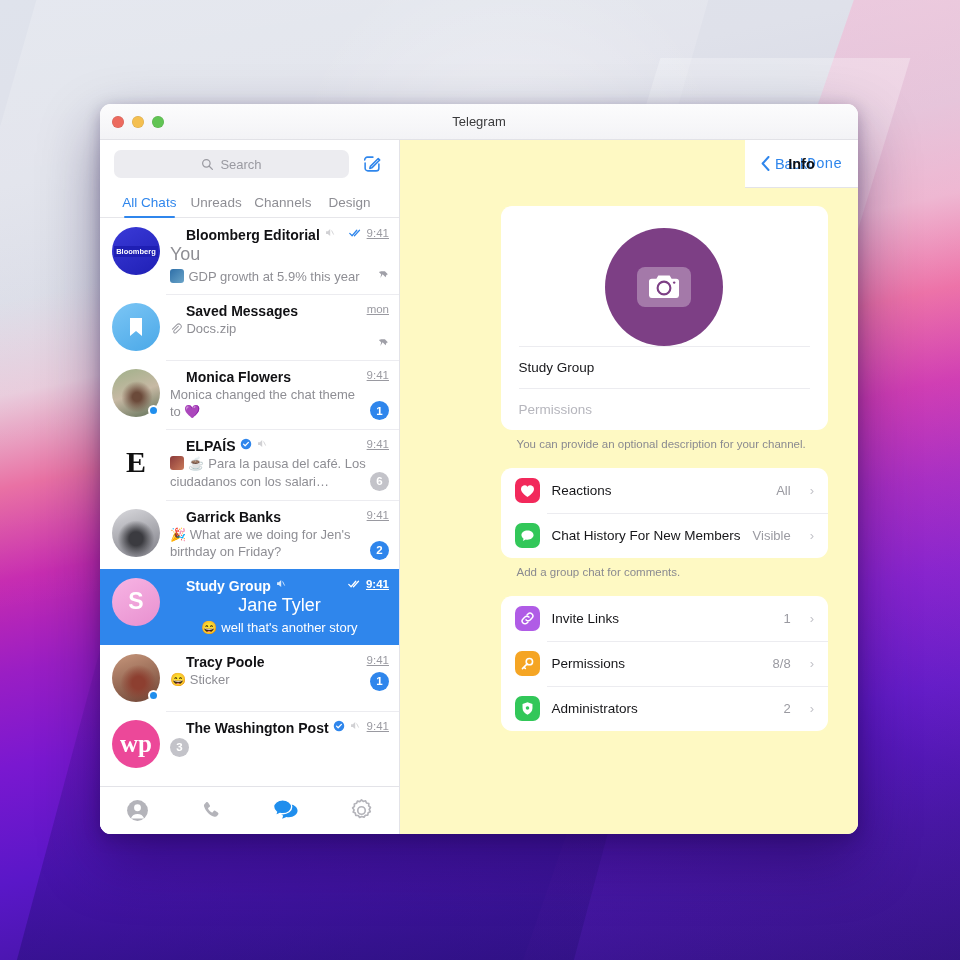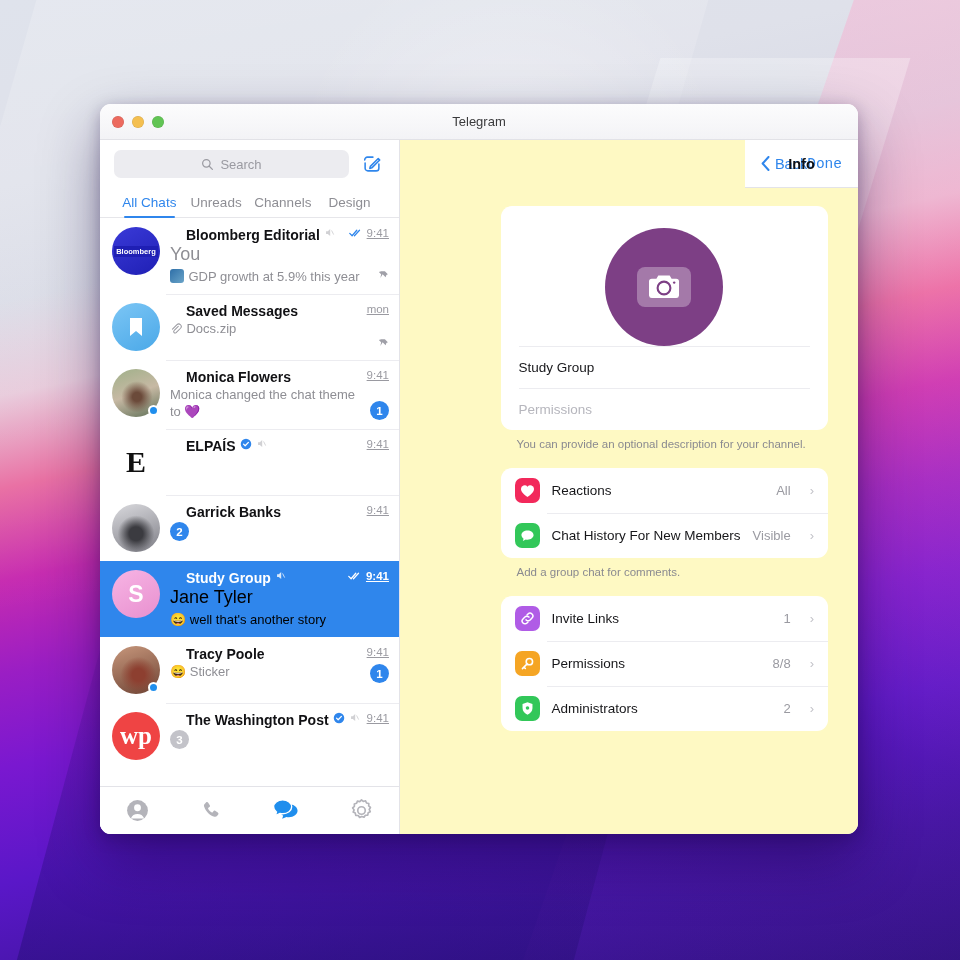--- a/index.html
+++ b/index.html
@@ -185,21 +185,21 @@
   .chat-meta { margin-left: auto; display: flex; align-items: center; gap: 4px; flex: none; }
   .chat-time { font-size: 11.5px; color: #9a9aa1; text-decoration: underline; }
   .selected .chat-time { color: #fff; font-weight: 600; }
   .chat-sub {
     font-size: 13px; color: #8e8e94; line-height: 1.32;
     margin-top: 1px;
     display: -webkit-box; -webkit-line-clamp: 2; -webkit-box-orient: vertical;
     overflow: hidden;
   }
   .chat-sender { font-size: 18px; color: #8e8e94; line-height: 1.32; }
-  .selected .chat-sub, .selected .chat-sender { color: #000000; }
+  .selected .chat-sub, .selected .chat-sender { color: #ffffff; text-align: center; }
   .chat-sub-row { display: flex; align-items: flex-start; gap: 4px; }
   .sub-text { flex: 1; min-width: 0; }
   .badge {
     min-width: 19px; height: 19px; border-radius: 10px;
     background: #2f86ec; color: #fff;
     font-size: 11.5px; font-weight: 700;
     display: flex; align-items: center; justify-content: center;
     padding: 0 5px; flex: none;
   }
   .badge.muted { background: #c3c3c9; }
@@ -462,37 +462,49 @@
                 <path d="M4.7 8.2l2.2 2.2 4.3-4.6" fill="none" stroke="#fff" stroke-width="1.7" stroke-linecap="round" stroke-linejoin="round"></path>
               </svg>
               <svg width="11" height="11" viewBox="0 0 16 16" class="mutedico">
                 <path d="M3 6h2.5L9 3v10L5.5 10H3z" fill="#9a9aa1"></path>
                 <line x1="11" y1="5" x2="14" y2="11" stroke="#9a9aa1" stroke-width="1.3"></line>
               </svg>
               <span class="chat-meta">
                 <span class="chat-time">9:41</span>
               </span>
             </div>
+            <div class="chat-sub-row">
+              <div class="sub-text">
+                <span class="thumb" style="background:linear-gradient(135deg,#8b3a3a,#c97a5a);"></span>
+                <span class="chat-sub" style="display:inline;">☕ Para la pausa del café. Los ciudadanos con los salari…</span>
+              </div>
+              <div class="badge-wrap" style="align-self:flex-end;">
+                <span class="badge muted">6</span>
+              </div>
+            </div>
           </div>
         </div>
 
         <div class="chat-item">
           <div class="avatar">
             <div class="inner" style="background:linear-gradient(150deg,#cfcfd4,#8e8e96);">
               <div style="width:100%;height:100%;background:radial-gradient(circle at 50% 62%, #3b3b40 18%, rgba(0,0,0,0) 48%), linear-gradient(160deg,#dadade,#7e7e86);"></div>
             </div>
           </div>
           <div class="chat-main">
             <div class="chat-top">
               <span class="chat-name">Garrick Banks</span>
               <span class="chat-meta">
                 <span class="chat-time">9:41</span>
               </span>
             </div>
             <div class="chat-sub-row">
+              <div class="sub-text">
+                <div class="chat-sub">🎉 What are we doing for Jen's birthday on Friday?</div>
+              </div>
               <div class="badge-wrap" style="align-self:flex-end;">
                 <span class="badge">2</span>
               </div>
             </div>
           </div>
         </div>
 
         <div class="chat-item selected">
           <div class="avatar">
             <div class="inner" style="background:linear-gradient(150deg,#f7b4e4,#e890cf);">
@@ -539,21 +551,21 @@
               </div>
               <div class="badge-wrap" style="align-self:flex-end;">
                 <span class="badge">1</span>
               </div>
             </div>
           </div>
         </div>
 
         <div class="chat-item">
           <div class="avatar">
-            <div class="inner" style="background:#ef4444;">
+            <div class="inner" style="background:#ec4899;">
               <span style="font-family:'Liberation Serif',serif;font-size:25px;color:#fff;font-weight:700;">wp</span>
             </div>
           </div>
           <div class="chat-main">
             <div class="chat-top">
               <span class="chat-name">The Washington Post</span>
               <svg width="12" height="12" viewBox="0 0 16 16">
                 <circle cx="8" cy="8" r="7" fill="#2f86ec"></circle>
                 <path d="M4.7 8.2l2.2 2.2 4.3-4.6" fill="none" stroke="#fff" stroke-width="1.7" stroke-linecap="round" stroke-linejoin="round"></path>
               </svg>

